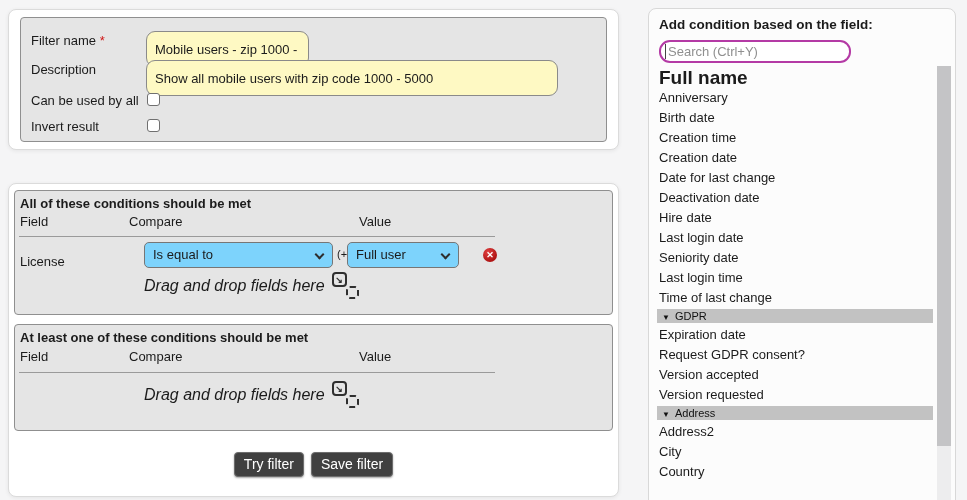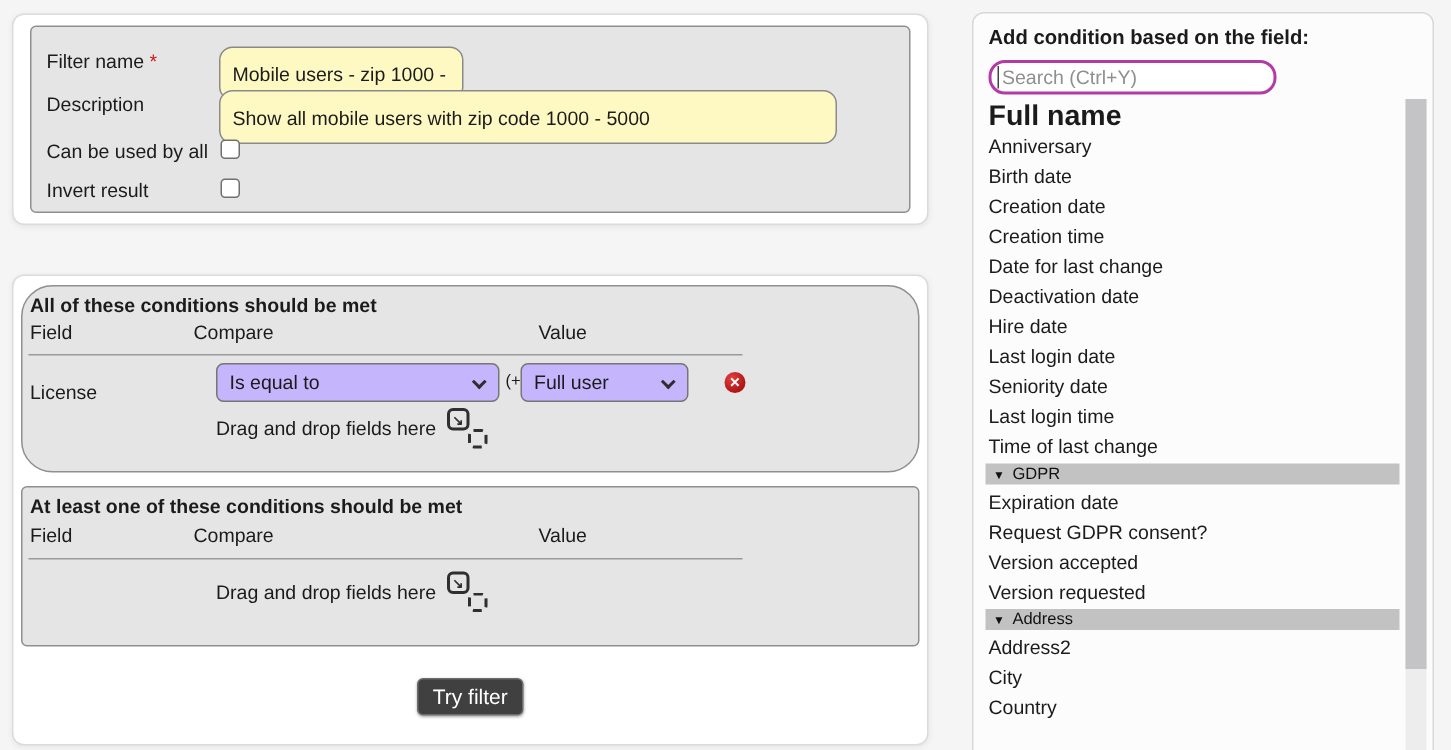--- a/index.html
+++ b/index.html
@@ -6,47 +6,47 @@
     background:#f5f5f6;font-family:"Liberation Sans",sans-serif;color:#1b1b1b;}
   *{box-sizing:border-box;}
 
   .card{position:absolute;background:#fff;border:1px solid #dbdbdb;border-radius:8px;
     box-shadow:0 1px 4px rgba(0,0,0,0.07);}
   #card-top{left:8px;top:9px;width:611px;height:141px;}
   #card-conditions{left:8px;top:183px;width:611px;height:314px;}
 
   .gray-panel{position:absolute;background:#e5e5e5;border:1px solid #8f8f8f;border-radius:4px;}
   #panel-filter{left:11px;top:7px;width:587px;height:125px;}
-  #panel-all{left:5px;top:6px;width:599px;height:125px;border-radius:21px;}
+  #panel-all{left:5px;top:6px;width:599px;height:125px;}
   #panel-any{left:5px;top:140px;width:599px;height:107px;}
 
   .lbl{position:absolute;font-size:13px;line-height:14px;white-space:nowrap;}
   .req{color:#d01616;}
   .txt-input{position:absolute;height:36px;border:1px solid #8a8a8a;border-radius:9px;
     background:#fef9c3;font-family:"Liberation Sans",sans-serif;font-size:13px;color:#1b1b1b;
     padding:0 8px;outline:none;}
   .cb{position:absolute;appearance:none;-webkit-appearance:none;width:13px;height:13px;
     border:1px solid #707070;border-radius:3px;background:#fff;margin:0;cursor:pointer;}
 
   .panel-title{position:absolute;left:5px;top:5px;font-size:13px;font-weight:bold;white-space:nowrap;}
   .col-head{position:absolute;font-size:13px;}
   .rule{position:absolute;left:4px;height:0;border-top:1px solid #9a9a9a;width:476px;}
 
-  .select{position:absolute;height:26px;background:#c4b5fd;border:1px solid #767676;
+  .select{position:absolute;height:26px;background:#7dd3fc;border:1px solid #767676;
     border-radius:5px;font-size:13px;line-height:24px;padding:0 22px 0 8px;cursor:pointer;
     white-space:nowrap;overflow:hidden;}
   .select .chev{position:absolute;right:9px;top:8px;width:7px;height:7px;
     border-right:2px solid #2e2e2e;border-bottom:2px solid #2e2e2e;transform:rotate(45deg);}
   .plus-link{position:absolute;font-size:11px;cursor:pointer;}
   .del-btn{position:absolute;width:14px;height:14px;border-radius:50%;
     background:radial-gradient(circle at 35% 30%,#e04040,#b01414 70%);
     color:#fff;font-size:9px;font-weight:bold;line-height:14px;text-align:center;cursor:pointer;}
 
   .dropzone{position:absolute;display:flex;align-items:center;cursor:default;}
-  .dz-text{font-size:13px;line-height:26px;}
+  .dz-text{font-size:16px;font-style:italic;line-height:26px;}
   .dnd-icon{position:relative;width:27px;height:27px;margin-left:7px;}
   .dnd-solid{position:absolute;left:0;top:0;width:15px;height:15px;border:2px solid #2f2f2f;
     border-radius:4px;display:flex;align-items:center;justify-content:center;
     font-size:9px;font-weight:bold;color:#2f2f2f;background:#e5e5e5;z-index:2;}
   .dnd-dashed{position:absolute;right:0;bottom:0;width:13px;height:13px;
     border:2px dashed #2f2f2f;border-radius:4px;z-index:1;}
 
   #button-row{position:absolute;left:0;top:268px;width:100%;display:flex;
     justify-content:center;gap:7px;}
   .btn{background:#404040;border:1px solid #6d6d6d;border-radius:4px;color:#fff;
@@ -130,33 +130,34 @@
       <span class="dz-text">Drag and drop fields here</span>
       <span class="dnd-icon">
         <span class="dnd-solid">↘</span>
         <span class="dnd-dashed"></span>
       </span>
     </div>
   </div>
 
   <div id="button-row">
     <button class="btn">Try filter</button>
+    <button class="btn">Save filter</button>
   </div>
 </div>
 
 <div id="picker">
   <div id="picker-title">Add condition based on the field:</div>
   <input id="picker-search" placeholder="Search (Ctrl+Y)" style="">
   <div class="caret"></div>
   <div id="field-list">
       <div class="pinned-item">Full name</div>
       <div class="field-item">Anniversary</div>
       <div class="field-item">Birth date</div>
+      <div class="field-item">Creation time</div>
       <div class="field-item">Creation date</div>
-      <div class="field-item">Creation time</div>
       <div class="field-item">Date for last change</div>
       <div class="field-item">Deactivation date</div>
       <div class="field-item">Hire date</div>
       <div class="field-item">Last login date</div>
       <div class="field-item">Seniority date</div>
       <div class="field-item">Last login time</div>
       <div class="field-item">Time of last change</div>
       <div class="section-bar"><span class="tri">▼</span><span>GDPR</span></div>
       <div class="field-item">Expiration date</div>
       <div class="field-item">Request GDPR consent?</div>

